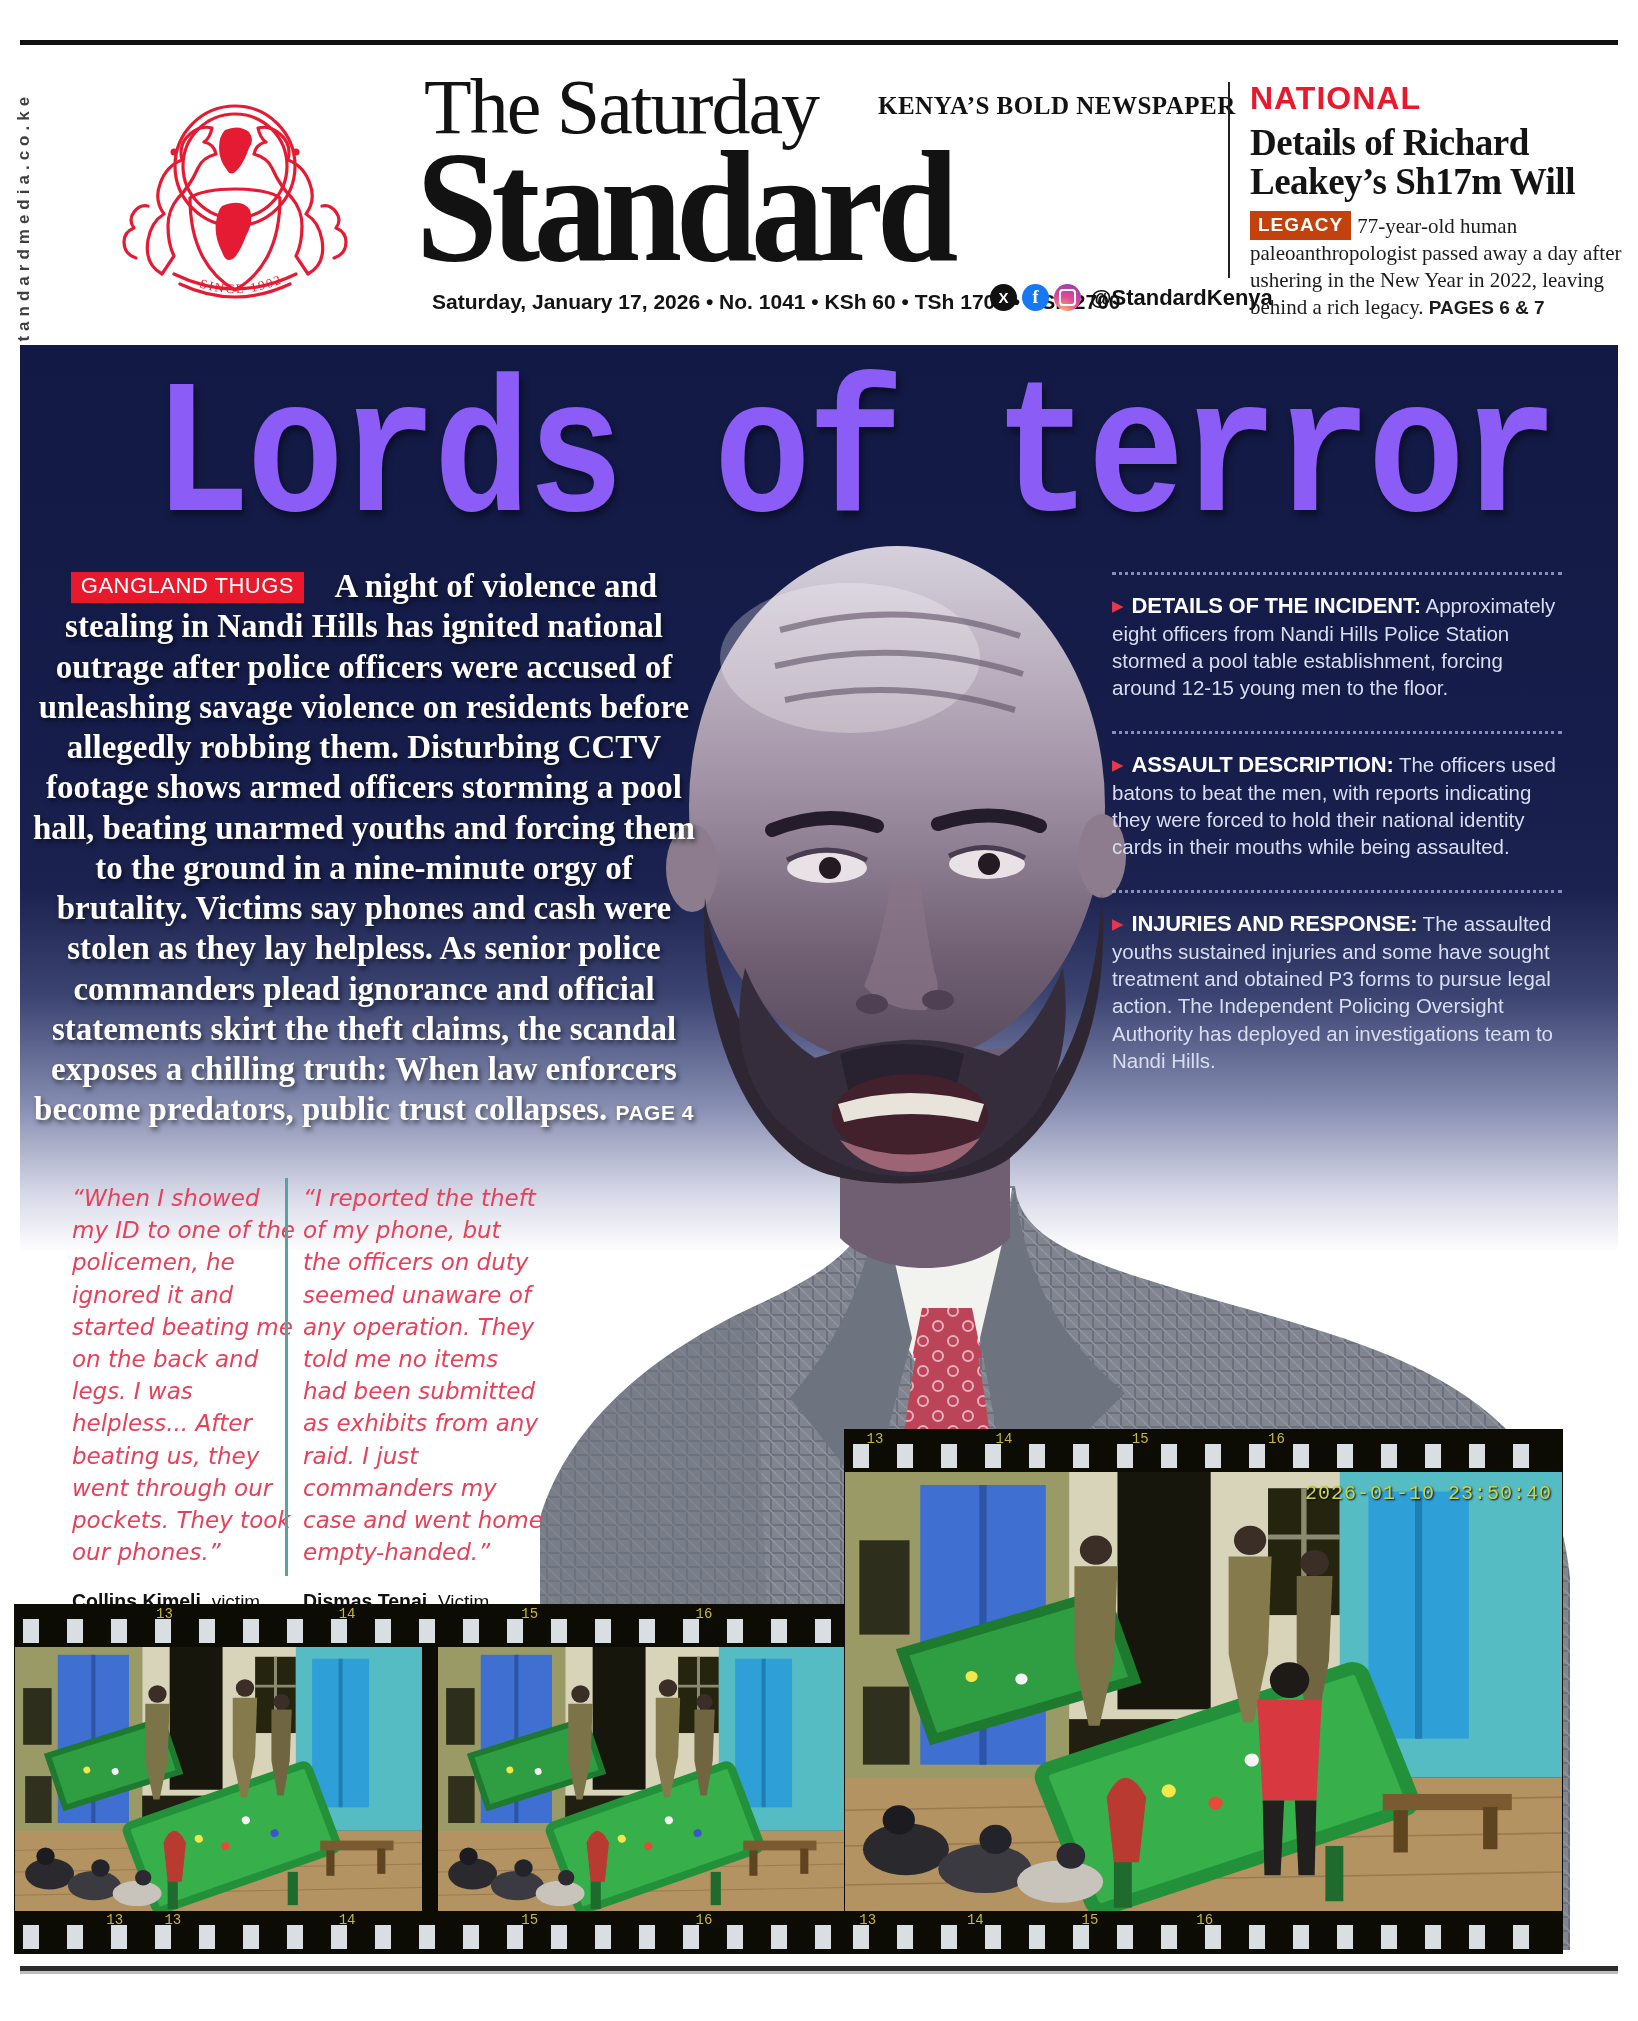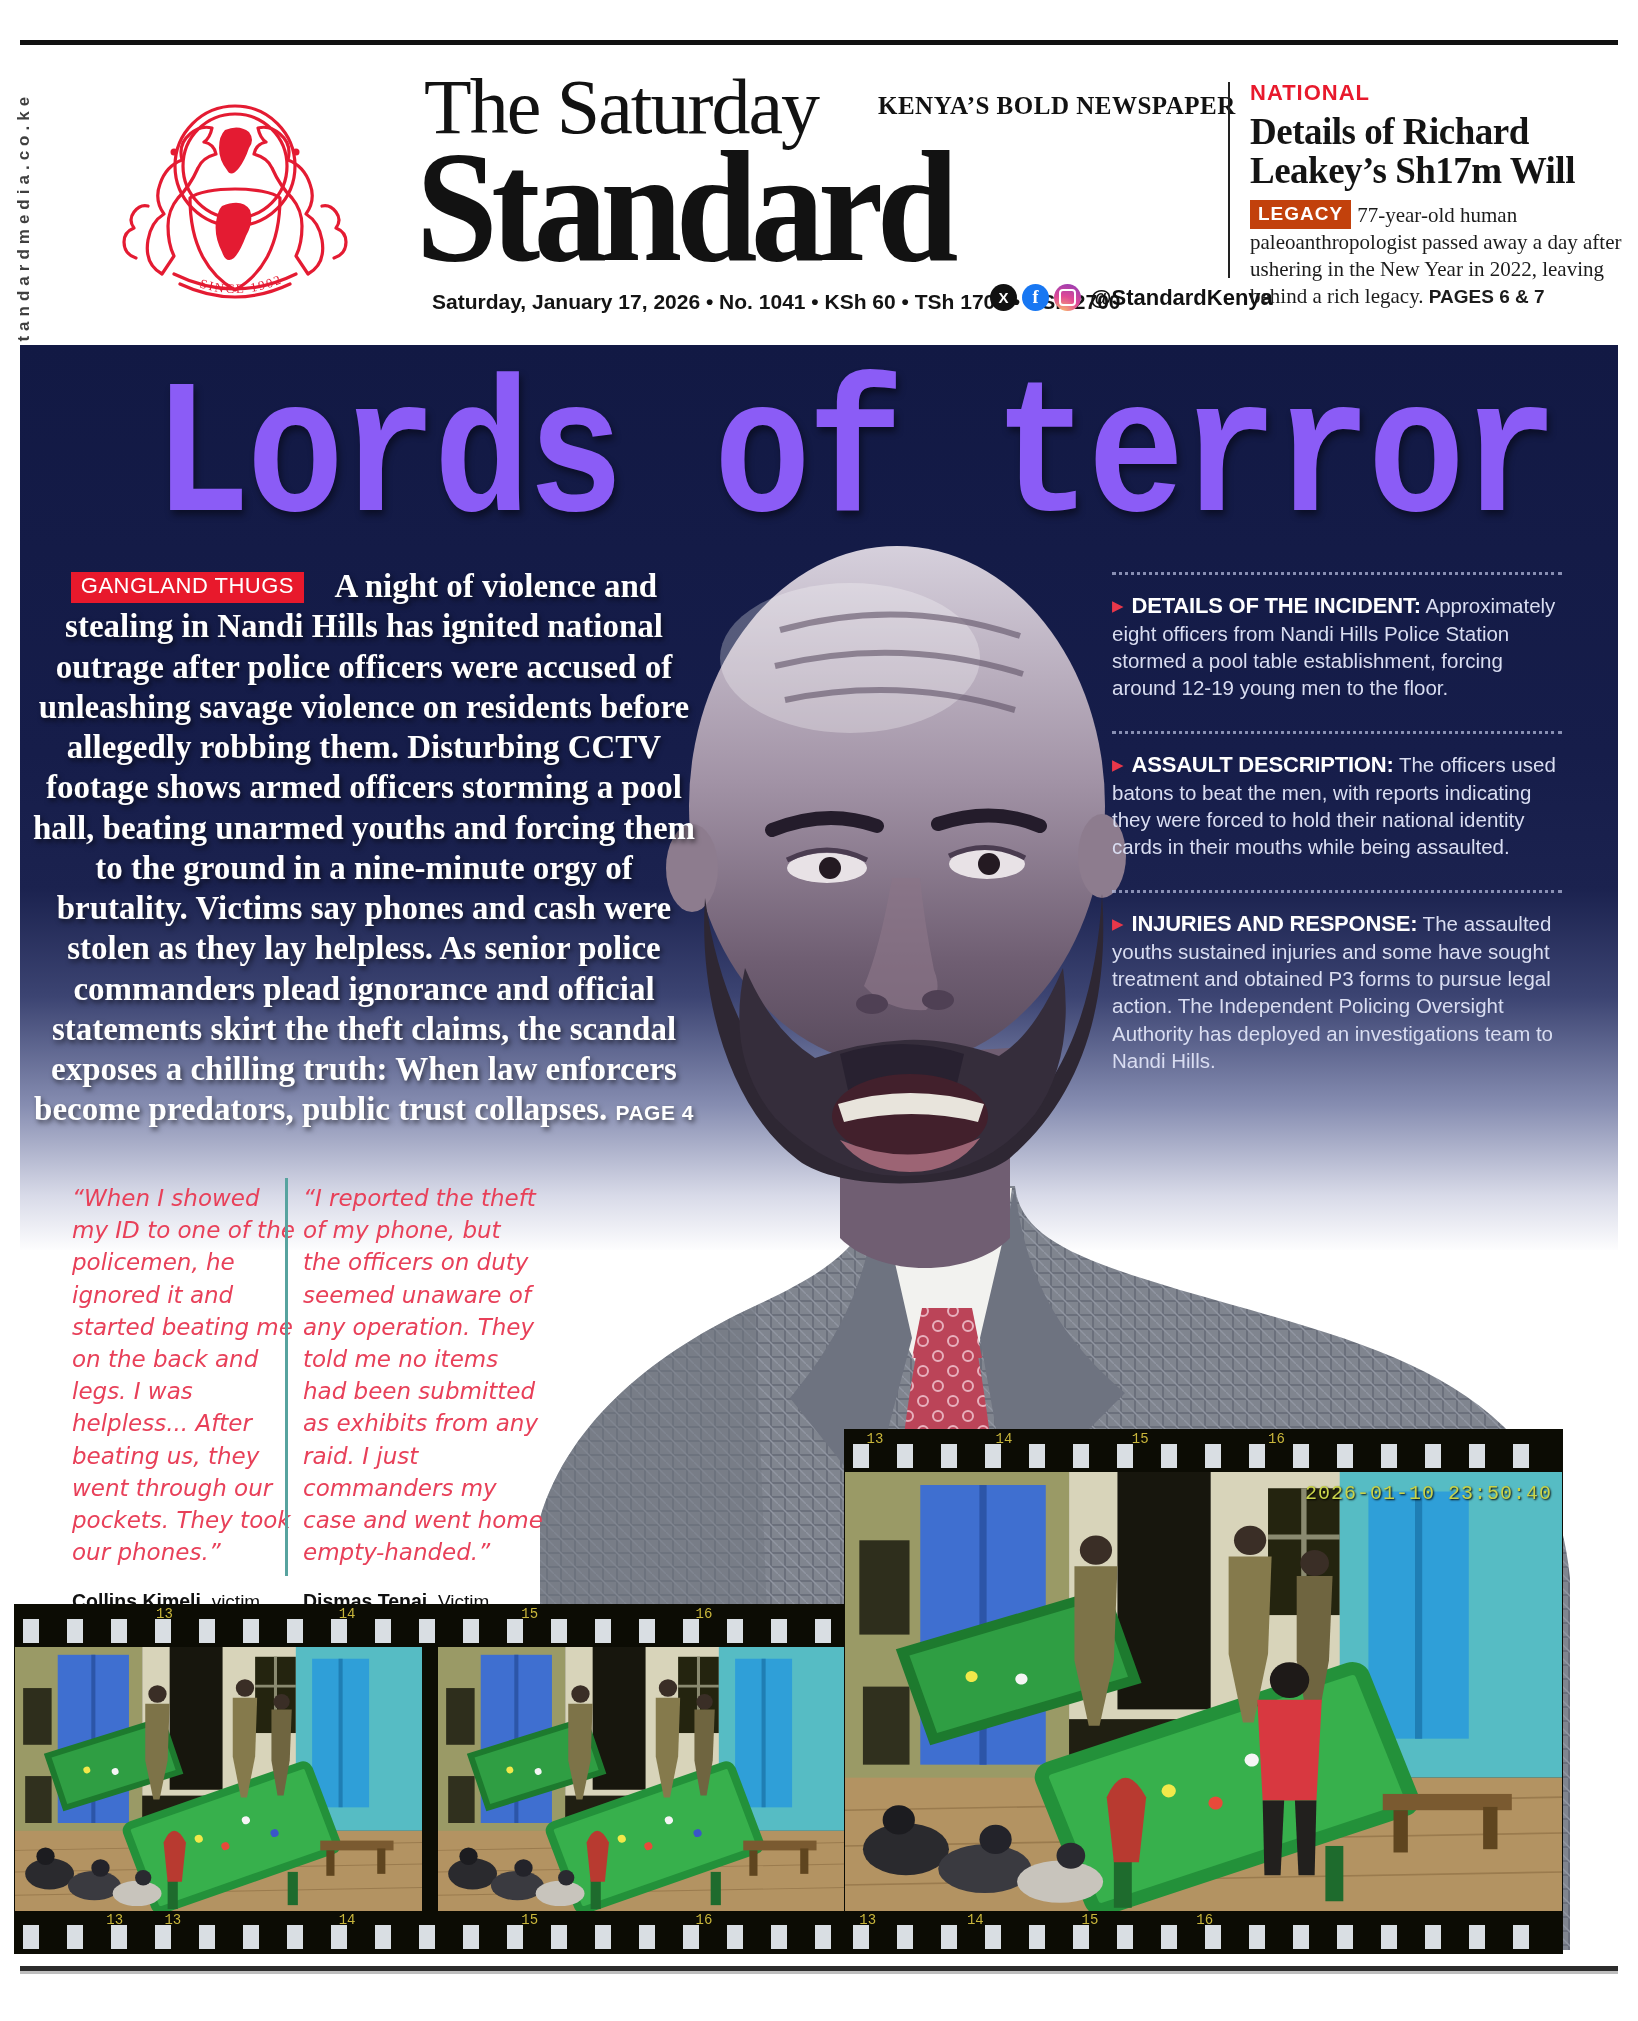--- a/index.html
+++ b/index.html
@@ -24,21 +24,21 @@
       color:#fff;font-weight:bold;font-size:15px;}
   #soc-x{background:#111;}
   #soc-fb{background:#1877f2;font-family:"Liberation Serif",serif;font-size:18px;}
   #soc-ig{background:radial-gradient(circle at 30% 110%, #fdc468 0%, #df4996 50%, #8a3ab9 100%);}
   #soc-ig i{display:block;width:13px;height:13px;border:2px solid #fff;border-radius:4px;}
   #handle{font-size:22px;font-weight:bold;color:#111;margin-left:4px;}
   #mast-divider{left:1228px;top:82px;width:2px;height:196px;background:#222;}
 
   
   #national{left:1250px;top:80px;width:372px;}
-  #national .section{color:#e8192c;font-weight:bold;font-size:22px;letter-spacing:1px;}
+  #national .section{color:#e8192c;font-weight:bold;font-size:32px;letter-spacing:1px;}
   #national h2{margin:6px 0 10px 0;font-family:"Liberation Serif",serif;font-size:37px;line-height:1.06;
       color:#141414;letter-spacing:-.5px;}
   #national .body{font-family:"Liberation Serif",serif;font-size:21px;line-height:1.28;color:#1c1c1c;}
   .tag{display:inline-block;background:#c2410c;color:#fff;font-family:"Liberation Sans",sans-serif;
       font-weight:bold;font-size:19px;padding:2px 8px;letter-spacing:1px;vertical-align:2px;margin-right:6px;}
   #national .pages{font-family:"Liberation Sans",sans-serif;font-weight:bold;font-size:19px;}
 
   
   #hero-bg{left:20px;top:345px;width:1598px;height:905px;
       background:linear-gradient(180deg,#121944 0%,#161d4a 45%,#1b224f 60%,#3c4472 72%,#868db1 84%,#d8dae8 94%,#fdfdfe 100%);}
@@ -229,21 +229,21 @@
     <ellipse cx="370" cy="578" rx="78" ry="42" fill="#42202c"></ellipse>
     <path d="M298,566 q72,-22 146,0 l-6,18 q-66,-16 -134,0 Z" fill="#e8e4dc"></path>
     <path d="M300,602 q70,30 140,-2 q-24,34 -70,34 q-46,0 -70,-32 Z" fill="#9c6474"></path>
   </svg>
 </div>
 
 <p class="abs" id="standfirst" style="margin:0"><span class="kicker">GANGLAND THUGS</span><span> A night of violence and stealing in Nandi Hills has ignited national outrage after police officers were accused of unleashing savage violence on residents before allegedly robbing them. Disturbing CCTV footage shows armed officers storming a pool hall, beating unarmed youths and forcing them to the ground in a nine-minute orgy of brutality. Victims say phones and cash were stolen as they lay helpless. As senior police commanders plead ignorance and official statements skirt the theft claims, the scandal exposes a chilling truth: When law enforcers become predators, public trust collapses. </span><span class="pageref">PAGE 4</span></p>
 
 <div class="abs" id="facts">
   <div class="fact">
-    <p><span class="arrow">▶</span><b>DETAILS OF THE INCIDENT:</b><span> Approximately eight officers from Nandi Hills Police Station stormed a pool table establishment, forcing around 12-19 young men to the floor.</span></p>
+    <p><span class="arrow">▶</span><b>DETAILS OF THE INCIDENT:</b><span> Approximately eight officers from Nandi Hills Police Station stormed a pool table establishment, forcing around 12-15 young men to the floor.</span></p>
   </div>
   <div class="fact">
     <p><span class="arrow">▶</span><b>ASSAULT DESCRIPTION:</b><span> The officers used batons to beat the men, with reports indicating they were forced to hold their national identity cards in their mouths while being assaulted.</span></p>
   </div>
   <div class="fact">
     <p><span class="arrow">▶</span><b>INJURIES AND RESPONSE:</b><span> The assaulted youths sustained injuries and some have sought treatment and obtained P3 forms to pursue legal action. The Independent Policing Oversight Authority has deployed an investigations team to Nandi Hills.</span></p>
   </div>
 </div>
 
 <div class="abs quote" id="quote-1">

